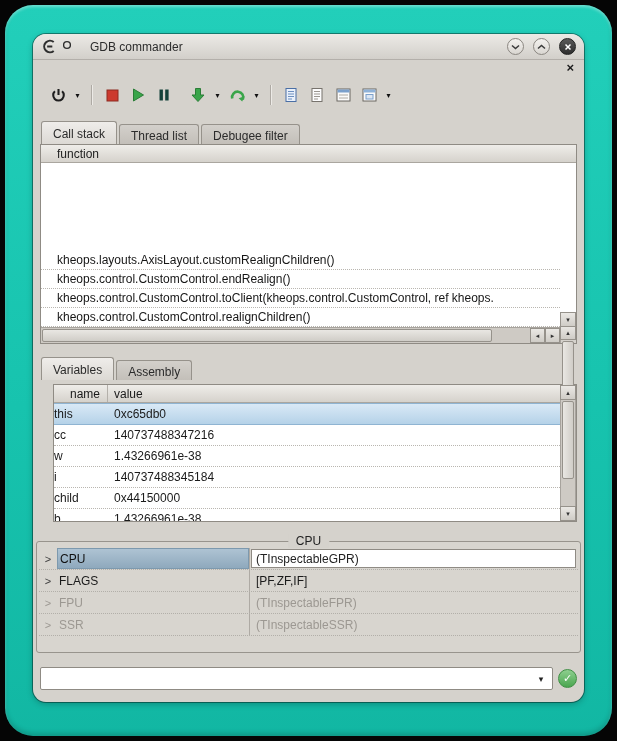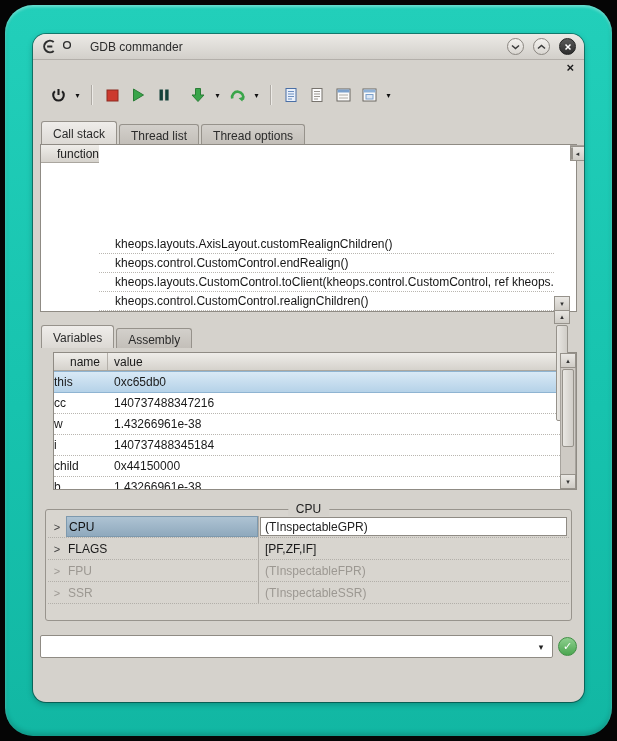--- a/index.html
+++ b/index.html
@@ -60,21 +60,21 @@
           font-family:"DejaVu Sans", sans-serif; }
   .vtrack { width:16px; background:#cecac4; border:1px solid #a7a39d; position:relative; flex:none; }
   .vtrack .sbtn { position:absolute; left:-1px; width:16px; }
   .vtrack .sbtn.up { top:-1px; }
   .vtrack .sbtn.dn { bottom:-1px; }
   .vhandle { position:absolute; left:1px; right:1px; border:1px solid #96928b; border-radius:2px;
              background:linear-gradient(90deg,#e9e7e3,#d0cdc7); }
 
   
   .panel { margin:0 7px; border:1px solid #8f8b84; background:#fff; }
-  .cs { height:168px; display:flex; }
+  .cs { height:200px; display:flex; flex-direction:column; }
   .colhead { height:18px; background:linear-gradient(#efede9,#d5d2cc); border-bottom:1px solid #aaa69f;
              display:flex; align-items:center; color:#222; flex:none; }
   .colhead .c1 { padding-left:16px; }
   .cs-body { flex:1; display:flex; min-height:0;align-items:flex-end; }
   .cs-rows { flex:1; overflow:hidden; background:#fff; }
   .cs-row { height:19px; line-height:18px; padding-left:16px; border-bottom:1px dotted #b9b6b0;
             white-space:nowrap; overflow:hidden; color:#161616; }
   .hbar { height:16px; display:flex; align-items:stretch; border-top:1px solid #a7a39d; flex:none; }
   .htrack { flex:1; background:#cecac4; position:relative; }
   .hhandle { position:absolute; top:1px; bottom:1px; left:1px; width:92%;
@@ -100,21 +100,21 @@
   .vh-val { padding-left:6px; }
   .var-rows { flex:1; overflow:hidden; }
   .var-row { height:21px; display:flex; align-items:center; border-bottom:1px dotted #b9b6b0;
              background:#fff; }
   .var-row .n { width:54px; padding-left:0; flex:none; }
   .var-row .v { padding-left:6px; white-space:nowrap; overflow:hidden; }
   .var-row.sel { background:linear-gradient(#d9e9f6,#b5d2e8); border-top:1px solid #8fb4d2;
                  border-bottom:1px solid #8fb4d2; height:22px; }
 
   
-  .groupbox { position:relative; margin:19px 12px 0; height:112px; border:1px solid #98948d;
+  .groupbox { position:relative; margin:19px 3px 0; height:112px; border:1px solid #98948d;
               border-radius:3px; background:#d8d5cf; padding:6px 2px 2px; }
   .gb-legend { position:absolute; top:-8px; left:50%; transform:translateX(-50%);
                background:#d5d2cc; padding:0 8px; color:#222; }
   .cpu-row { height:22px; display:flex; align-items:stretch; border-bottom:1px dotted #b2afa9; }
   .cpu-exp { width:18px; display:flex; align-items:center; justify-content:center; color:#3c3c3c;
              font-size:11px; flex:none; }
   .cpu-name { width:192px; flex:none; display:flex; align-items:center; padding-left:2px; }
   .cpu-val { flex:1; border-left:1px solid #aeaaa4; display:flex; align-items:center;
              padding-left:6px; }
   .cpu-row.sel .cpu-name { background:linear-gradient(#aec3d3,#8fa9bd); border:1px solid #7d99ae;
@@ -269,32 +269,32 @@
             <rect x="5" y="7.5" width="7" height="4.5" fill="#dce6f2" stroke="#7ba0cc"></rect>
           </svg>
         </span>
       </button>
       <button class="tcaret">▾</button>
     </div>
 
     <div class="tabs tabs1">
       <div class="tab active">Call stack</div>
       <div class="tab">Thread list</div>
-      <div class="tab">Thread options</div>
+      <div class="tab">Debugee filter</div>
     </div>
 
     <div class="panel cs">
       <div class="colhead">
         <span class="c1">function</span>
       </div>
       <div class="cs-body">
         <div class="cs-rows">
           <div class="cs-row">kheops.layouts.AxisLayout.customRealignChildren()</div>
           <div class="cs-row">kheops.control.CustomControl.endRealign()</div>
-          <div class="cs-row">kheops.layouts.CustomControl.toClient(kheops.control.CustomControl, ref kheops.</div>
+          <div class="cs-row">kheops.control.CustomControl.toClient(kheops.control.CustomControl, ref kheops.</div>
           <div class="cs-row">kheops.control.CustomControl.realignChildren()</div>
         </div>
         <div class="vtrack">
           <span class="sbtn up">▴</span>
           <div class="vhandle" style="top:15px; height:96px;"></div>
           <span class="sbtn dn">▾</span>
         </div>
       </div>
       <div class="hbar">
         <div class="htrack">

